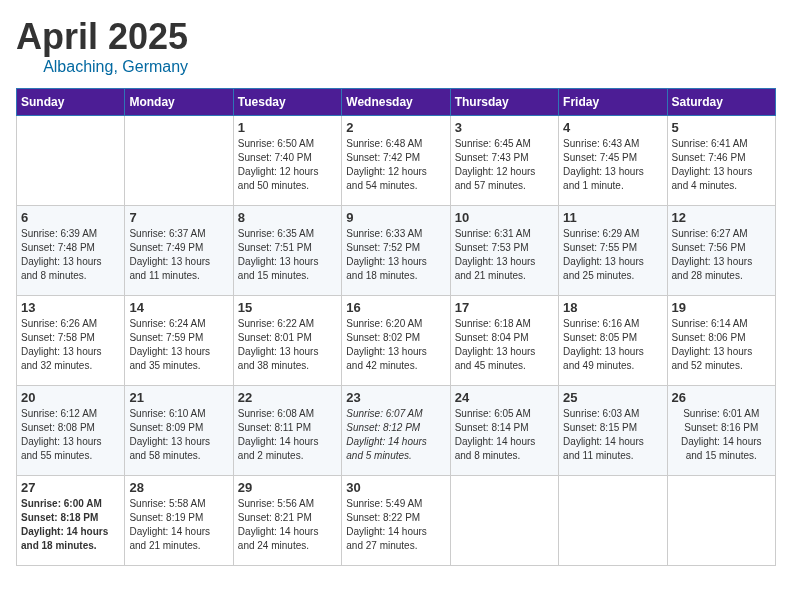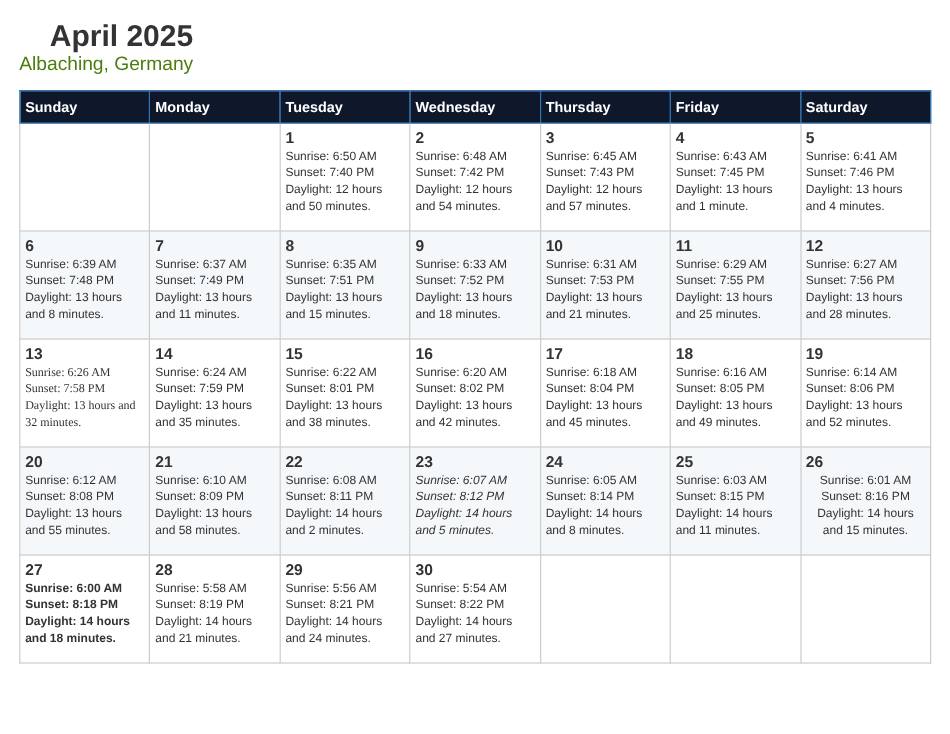--- a/index.html
+++ b/index.html
@@ -32,35 +32,35 @@
       color: #1a6faf;
     }
     .logo-icon {
       width: 24px;
       height: 24px;
     }
     .title-block {
       text-align: right;
     }
     .month-title {
-      font-size: 25px;
+      font-size: 36px;
       font-weight: bold;
       color: #333;
     }
     .location-title {
       font-size: 16px;
-      color: #4d7c0f;
+      color: #0369a1;
     }
     table {
       width: 100%;
       border-collapse: collapse;
       font-size: 11px;
     }
     thead tr th {
-      background-color: #0f172a;
+      background-color: #4c1d95;
       color: #fff;
       padding: 6px 4px;
       text-align: left;
       font-size: 12px;
       font-weight: bold;
       border: 1px solid #2e75b6;
     }
     tbody tr td {
       border: 1px solid #ccc;
       padding: 4px 4px;
@@ -187,21 +187,21 @@
         <td>
           <div class="day-number">12</div>
           <div class="day-info" style="white-space: pre-line;">Sunrise: 6:27 AM
 Sunset: 7:56 PM
 Daylight: 13 hours and 28 minutes.</div>
         </td>
       </tr>
       <tr>
         <td>
           <div class="day-number">13</div>
-          <div class="day-info" style="white-space: pre-line; font-family: Liberation Serif, serif;">Sunrise: 6:26 AM
+          <div class="day-info" style="white-space: pre-line;">Sunrise: 6:26 AM
 Sunset: 7:58 PM
 Daylight: 13 hours and 32 minutes.</div>
         </td>
         <td>
           <div class="day-number">14</div>
           <div class="day-info" style="white-space: pre-line;">Sunrise: 6:24 AM
 Sunset: 7:59 PM
 Daylight: 13 hours and 35 minutes.</div>
         </td>
         <td>
@@ -293,21 +293,21 @@
 Daylight: 14 hours and 21 minutes.</div>
         </td>
         <td>
           <div class="day-number">29</div>
           <div class="day-info" style="white-space: pre-line;">Sunrise: 5:56 AM
 Sunset: 8:21 PM
 Daylight: 14 hours and 24 minutes.</div>
         </td>
         <td>
           <div class="day-number">30</div>
-          <div class="day-info" style="white-space: pre-line;">Sunrise: 5:54 AM
+          <div class="day-info" style="white-space: pre-line;">Sunrise: 5:49 AM
 Sunset: 8:22 PM
 Daylight: 14 hours and 27 minutes.</div>
         </td>
         <td class="empty-cell"></td>
         <td class="empty-cell"></td>
         <td class="empty-cell"></td>
       </tr>
     </tbody>
 </table>
 

